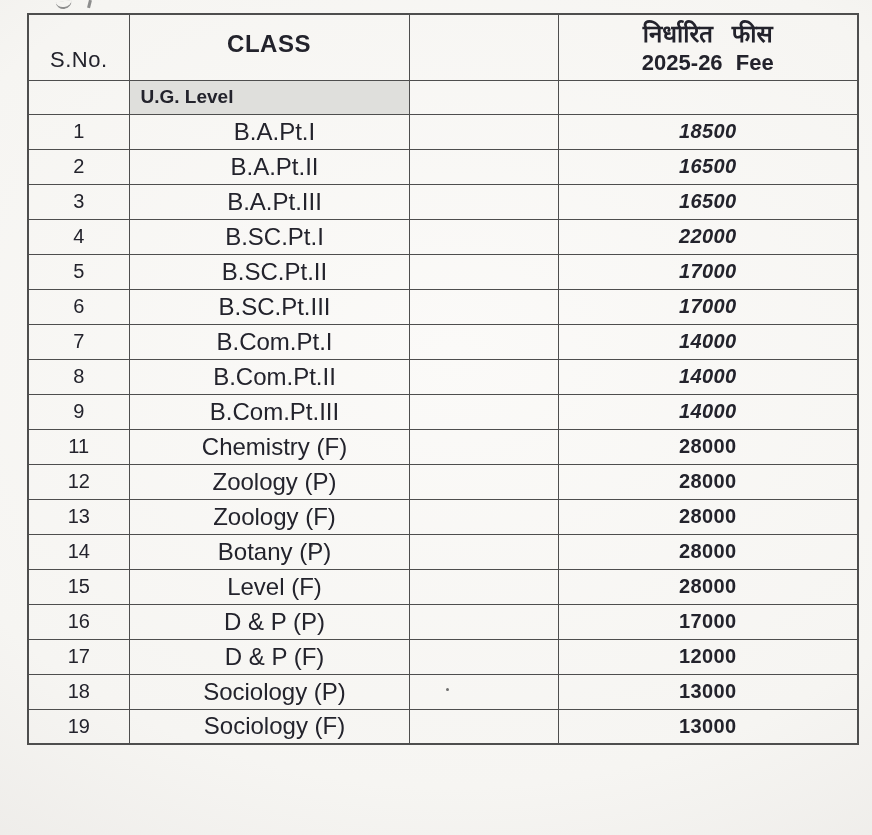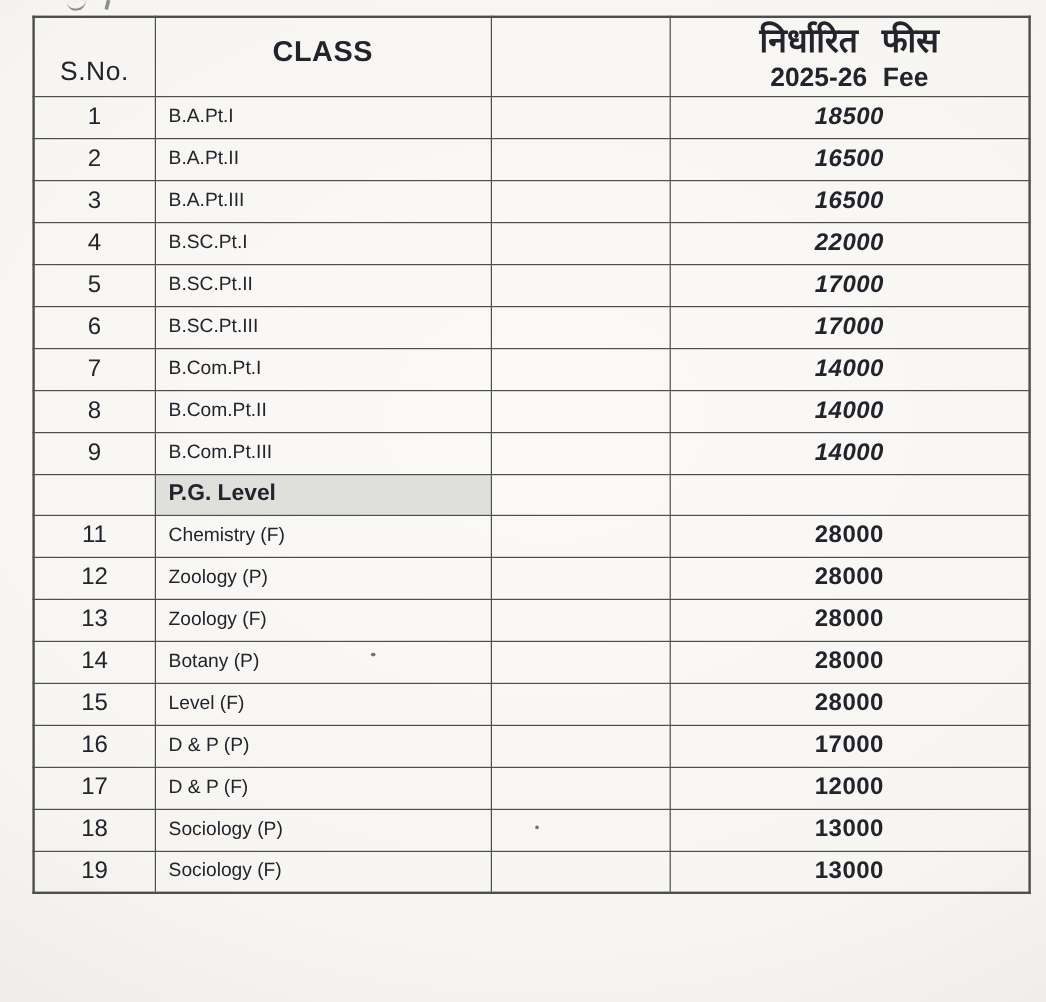--- a/index.html
+++ b/index.html
@@ -26,30 +26,30 @@
     border:1.4px solid var(--line);
     padding:0;color:var(--ink);
   }
   thead tr{height:66px}
   th.h-sno{vertical-align:bottom;padding-bottom:7px;text-align:center;
     font-size:22px;font-weight:400;letter-spacing:0.5px}
   th.h-class{vertical-align:bottom;padding-bottom:22px;text-align:center;
     font-size:24px;font-weight:700;letter-spacing:0.5px}
   th.h-blank{background:transparent}
   th.h-fee{vertical-align:middle;text-align:center;font-weight:700}
-  .h-fee .l1{font-size:28px;word-spacing:12px;line-height:1.25}
+  .h-fee .l1{font-size:24px;word-spacing:12px;line-height:1.25}
   .h-fee .l2{font-size:22px;word-spacing:7px;line-height:1.25}
   tbody tr{height:35px}
   tr.section-row{height:34px}
   td.section-label{
     background:var(--shade);
     font-weight:700;font-size:19px;padding-left:11px;text-align:left;
   }
   td.sno{text-align:center;font-size:20px}
-  td.cls{text-align:left;padding-left:11px;font-size:16px}
+  td.cls{text-align:center;padding-left:11px;font-size:24px}
   td.fee{text-align:center;font-size:20px;font-weight:700;letter-spacing:0.4px}
   td.fee.italic{font-style:italic}
   
   .handwriting{position:absolute;left:56px;top:0;width:70px;height:9px}
   .hw-stroke1{position:absolute;left:0;top:1px;width:16px;height:6px;
     border-bottom:2.5px solid #8d8d8d;border-radius:0 0 8px 8px;transform:rotate(-8deg)}
   .hw-stroke2{position:absolute;left:32px;top:0;width:3px;height:8px;
     background:#8d8d8d;transform:rotate(14deg)}
   .speck{position:absolute;background:#6f6f6f;border-radius:50%}
   .speck-1{left:309px;top:544px;width:4px;height:3px}
@@ -79,20 +79,26 @@
         <th class="h-sno">S.No.</th>
         <th class="h-class">CLASS</th>
         <th class="h-blank"></th>
         <th class="h-fee">
           <div class="l1">निर्धारित फीस</div>
           <div class="l2">2025-26 Fee</div>
         </th>
       </tr>
     </thead>
     <tbody id="table-body">
+        <tr class="section-row">
+          <td class="sno"></td>
+          <td class="section-label">U.G. Level</td>
+          <td></td>
+          <td></td>
+        </tr>
         <tr>
           <td class="sno">1</td>
           <td class="cls">B.A.Pt.I</td>
           <td></td>
           <td class="fee italic">18500</td>
         </tr>
         <tr>
           <td class="sno">2</td>
           <td class="cls">B.A.Pt.II</td>
           <td></td>
@@ -133,26 +139,20 @@
           <td class="cls">B.Com.Pt.II</td>
           <td></td>
           <td class="fee italic">14000</td>
         </tr>
         <tr>
           <td class="sno">9</td>
           <td class="cls">B.Com.Pt.III</td>
           <td></td>
           <td class="fee italic">14000</td>
         </tr>
-        <tr class="section-row">
-          <td class="sno"></td>
-          <td class="section-label">P.G. Level</td>
-          <td></td>
-          <td></td>
-        </tr>
         <tr>
           <td class="sno">11</td>
           <td class="cls">Chemistry (F)</td>
           <td></td>
           <td class="fee ">28000</td>
         </tr>
         <tr>
           <td class="sno">12</td>
           <td class="cls">Zoology (P)</td>
           <td></td>

